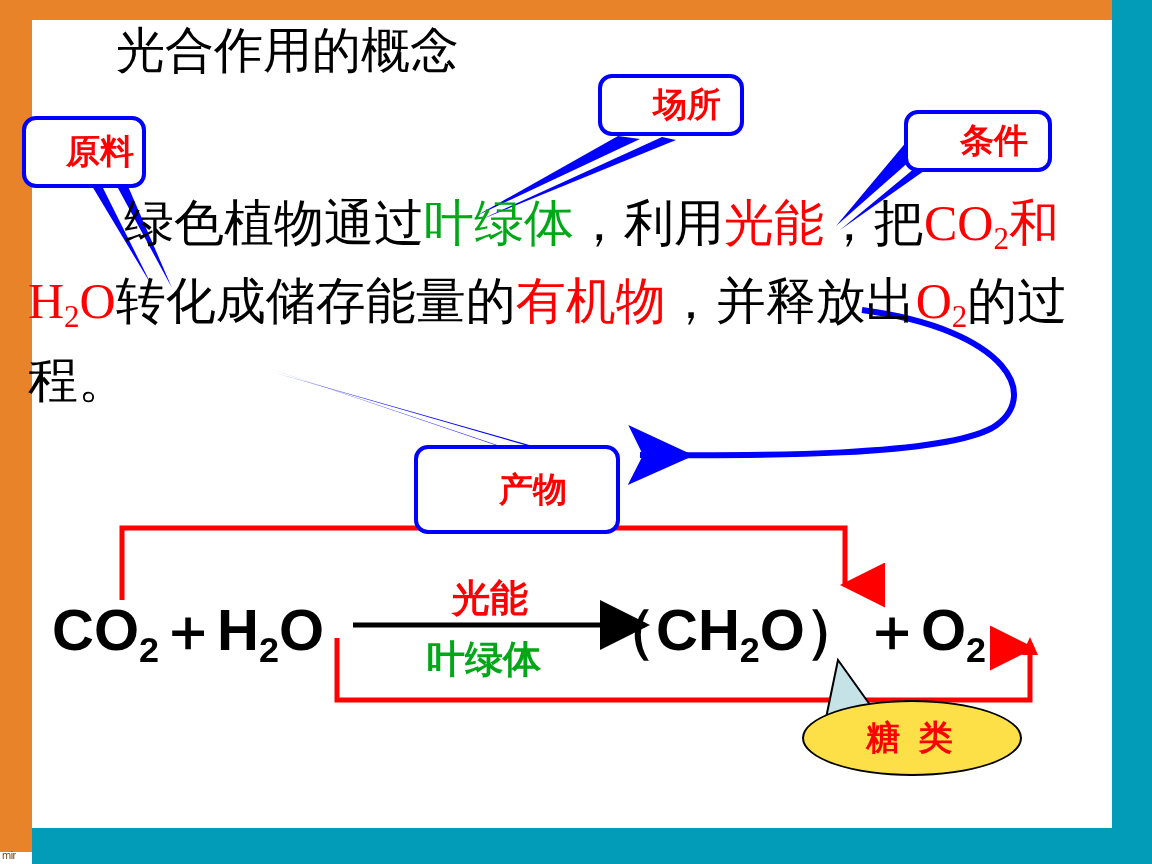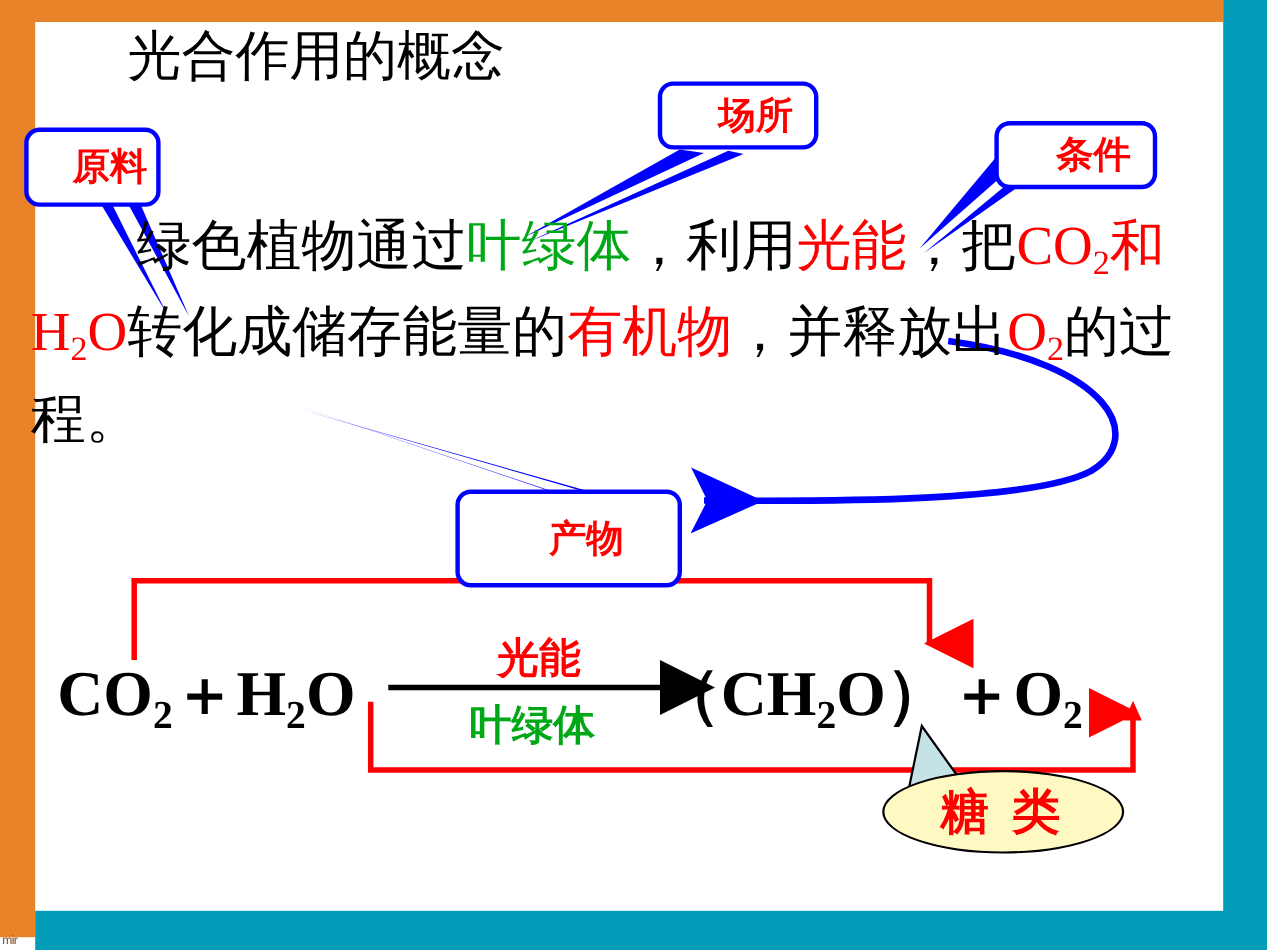--- a/index.html
+++ b/index.html
@@ -114,21 +114,21 @@
   #callout-yuanliao { left: 22px;  top: 116px; width: 124px; height: 72px; }
   #callout-changsuo { left: 598px; top: 74px;  width: 146px; height: 62px; }
   #callout-tiaojian { left: 904px; top: 66px;  width: 148px; height: 62px; margin-top: 44px; }
   #callout-chanwu   { left: 414px; top: 445px; width: 206px; height: 89px; }
 
   
   .equation {
     position: absolute;
     top: 592px;
     left: 52px;
-    font-family: Liberation Serif, serif;
+    font-family: Liberation Sans, sans-serif;
     font-weight: bold;
     font-size: 58px;
     color: #000000;
     white-space: nowrap;
     z-index: 10;
   }
   .equation sub {
     font-size: 0.62em;
     vertical-align: -0.32em;
   }
@@ -157,28 +157,28 @@
   }
 
   
   #sugar-bubble {
     position: absolute;
     left: 802px;
     top: 700px;
     width: 220px;
     height: 76px;
     border-radius: 50%;
-    background: #fef9c3;
+    background: #fde047;
     border: 2px solid #000000;
     box-sizing: border-box;
     display: flex;
     align-items: center;
     justify-content: center;
     color: #FF0000;
-    font-size: 44px;
+    font-size: 34px;
     font-weight: bold;
     letter-spacing: 5px;
     z-index: 22;
     font-family: "Liberation Serif", serif;
   }
 </style>
 </head>
 <body>
 
 <div id="slide">

